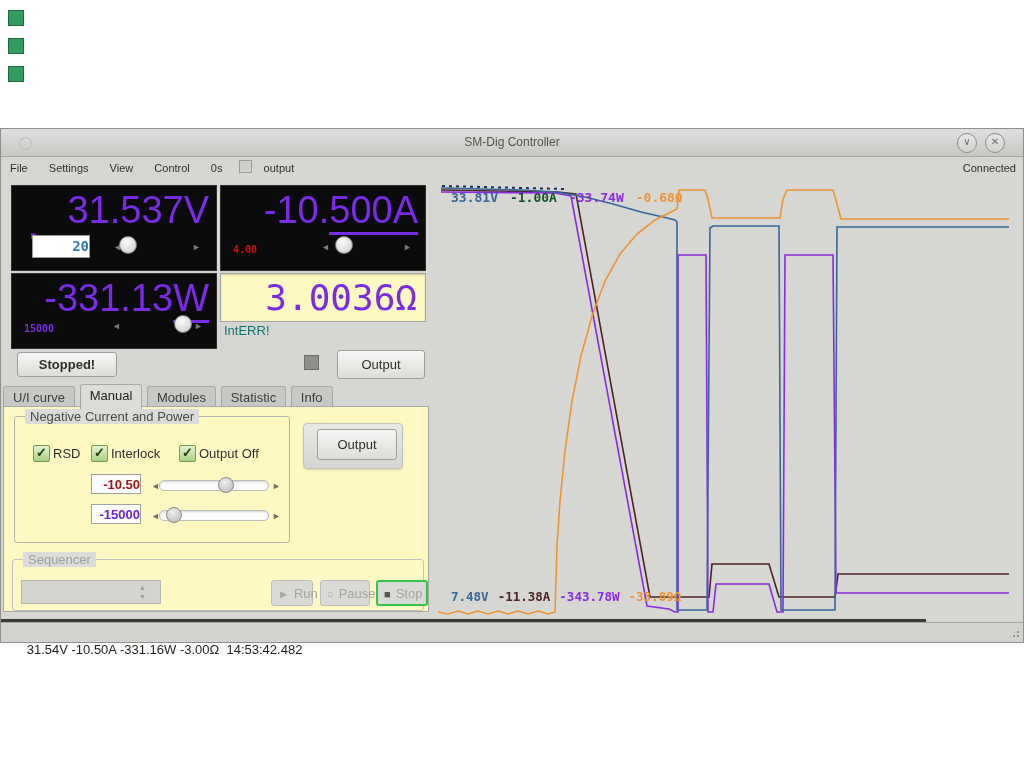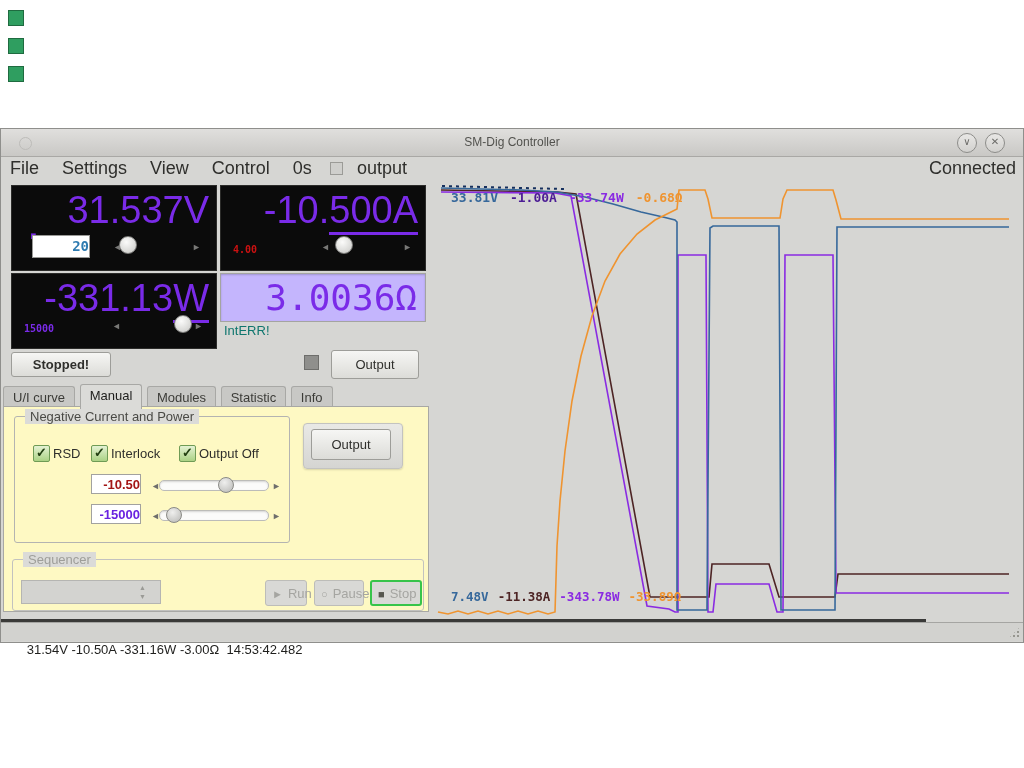--- a/index.html
+++ b/index.html
@@ -6,41 +6,41 @@
   #screen{position:relative;width:1024px;height:768px;background:#ffffff;overflow:hidden;
           font-family:"Liberation Sans",sans-serif;-webkit-font-smoothing:antialiased;}
   .dicon{position:absolute;left:8px;width:14px;height:14px;background:#2f9e60;border:1px solid #1f6b40;}
   
   #window{position:absolute;left:0;top:128px;width:1022px;height:513px;background:#d6d6d3;border:1px solid #8f8f8c;}
   .titlebar{position:absolute;left:0;top:0;right:0;height:27px;background:linear-gradient(#e0dfdd,#c9c8c5);border-bottom:1px solid #a9a8a5;}
   .titlebar .apptitle{display:block;line-height:27px;text-align:center;color:#52524e;font-size:12px;}
   .tb-orb{position:absolute;left:18px;top:8px;width:11px;height:11px;border:1px solid #bdbcb9;border-radius:50%;}
   .winbtn{position:absolute;top:4px;width:18px;height:18px;border:1px solid #8d8d8a;border-radius:50%;color:#6b6b68;
           font-size:10px;line-height:16px;text-align:center;background:linear-gradient(#e8e7e5,#d2d1ce);}
-  .menubar{position:absolute;left:0;top:28px;right:0;height:21px;background:#d6d6d3;font-size:18px;color:#2f2f2c;}
+  .menubar{position:absolute;left:0;top:28px;right:0;height:21px;background:#d6d6d3;font-size:11px;color:#2f2f2c;}
   .menu-item{display:inline-block;padding:2px 9px 0 9px;line-height:19px;}
   .menu-cb{display:inline-block;width:11px;height:11px;background:#cfcfcc;border:1px solid #9b9b97;vertical-align:-1px;margin-left:4px;}
   .connected{position:absolute;right:7px;top:2px;line-height:19px;color:#2f2f2c;}
   
   .display{position:absolute;background:#0b0b0b;border:1px solid #2c2c2a;}
   .dmain{position:absolute;right:7px;top:1px;font-family:Liberation Sans, sans-serif;font-size:38px;line-height:46px;white-space:nowrap;}
   .dmain .u{border-bottom:3px solid currentColor;padding-bottom:1px;}
   .ddot{position:absolute;left:10px;top:18px;font-family:"DejaVu Sans Mono",monospace;font-size:38px;}
   .dsub{position:absolute;font-size:10px;font-weight:bold;font-family:"DejaVu Sans Mono",monospace;}
   .dslider-arrow{position:absolute;font-size:9px;color:#787876;}
   .dthumb{position:absolute;width:16px;height:16px;border-radius:50%;border:1px solid #7e7e7c;
           background:radial-gradient(circle at 40% 32%,#fbfbfa,#c7c7c4);}
   .rangebox{position:absolute;background:#ffffff;border:1px solid #9a9a97;text-align:center;font-size:14px;font-weight:bold;font-family:"DejaVu Sans Mono",monospace;}
-  .ohmbox{position:absolute;left:219px;top:144px;width:204px;height:47px;background:#c4b5fd;border:1px solid #a4a4a1;
+  .ohmbox{position:absolute;left:219px;top:144px;width:204px;height:47px;background:#fef9c3;border:1px solid #a4a4a1;
           box-shadow:inset 0 1px 2px rgba(0,0,0,.18);}
   .ohmval{display:block;text-align:right;padding-right:8px;font-family:"DejaVu Sans Mono",monospace;font-size:36px;line-height:47px;}
   .interr{position:absolute;left:223px;top:194px;font-size:13px;color:#0f766e;}
   
   .btn{position:absolute;background:linear-gradient(#f6f6f4,#dcdcd8);border:1px solid #9d9d99;border-radius:3px;
-       font-size:13px;color:#2f2f2c;text-align:center;box-sizing:border-box;}
+       font-size:13px;color:#2f2f2c;text-align:center;box-sizing:border-box;margin-left:6px;}
   .btn.bold{font-weight:bold;}
   .btn.disabled{color:#a5a5a1;background:#d9d9d6;border-color:#bdbdb9;}
   .led{position:absolute;left:303px;top:226px;width:13px;height:13px;background:#8f8f8c;border:1px solid #6e6e6b;}
   .tabs{position:absolute;left:2px;top:255px;height:22px;font-size:13px;}
   .tab{display:inline-block;padding:3px 9px 2px 9px;margin-right:1px;border:1px solid #a8a8a5;border-bottom:none;
        border-radius:3px 3px 0 0;background:#c8c8c5;color:#3c3c38;height:17px;vertical-align:bottom;}
   .tab.active{background:#dbdbd8;height:19px;position:relative;z-index:3;color:#1e1e1c;}
   #tab-panel{position:absolute;left:2px;top:277px;width:424px;height:204px;background:#fef9c3;border:1px solid #a8a8a5;z-index:2;}
   .groupbox{position:absolute;border:1px solid #b4b4b1;border-radius:3px;}
   .grouptitle{position:absolute;top:-8px;left:10px;background:#dbdbd8;padding:0 5px;font-size:13px;color:#4a4a46;}
@@ -185,21 +185,21 @@
     <div id="chart">
       <svg width="585" height="445" viewBox="430 175 585 445">
           <polyline points="440,189 556,191 575,193 649,596 708,596 711,563 768,563 778,596 834,596 837,573 1008,573" fill="none" stroke="#4d2424" stroke-width="1.6"></polyline>
           <polyline points="440,191 554,192 570,195 646,605 668,608 674,611 677,611 677,254 705,254 707,611 712,611 715,583 768,583 776,611 782,611 784,254 832,254 835,592 1008,592" fill="none" stroke="#8a2be2" stroke-width="1.6"></polyline>
           <polyline points="440,187 520,189 556,191 584,196 612,203 640,211 662,216 674,219 676,221 676,609 706,609 709,227 712,225 778,225 780,609 834,609 836,226 1008,226" fill="none" stroke="#36689B" stroke-width="1.6"></polyline>
           <polyline points="441,185 563,188" fill="none" stroke="#16305e" stroke-width="2" stroke-dasharray="3,4"></polyline>
           <polyline points="437,611 447,613 457,610 467,613 477,610 487,613 497,610 507,613 517,610 527,613 537,610 547,613 554,611 556,545 559,500 564,450 571,400 580,355 591,315 604,280 619,253 636,233 654,219 670,211 676,208 678,189 704,189 707,198 711,217 779,217 782,198 786,189 832,189 835,199 840,218 1008,218" fill="none" stroke="#ef9430" stroke-width="1.6"></polyline>
         </svg>
       <div class="chart-labels top" style="top:14px">
           <span style="color: rgb(54, 104, 155);">33.81V</span>
-          <span style="color: #4c1d95;">-1.00A</span>
+          <span style="color: #14532d;">-1.00A</span>
           <span style="color: rgb(138, 43, 226);">-33.74W</span>
           <span style="color: rgb(239, 148, 48);">-0.68Ω</span>
         </div>
       <div class="chart-labels bottom" style="top:413px">
           <span style="color: rgb(54, 104, 155);">7.48V</span>
           <span style="color: rgb(77, 36, 36);">-11.38A</span>
           <span style="color: rgb(138, 43, 226);">-343.78W</span>
           <span style="color: rgb(239, 148, 48);">-33.89Ω</span>
         </div>
     </div>

